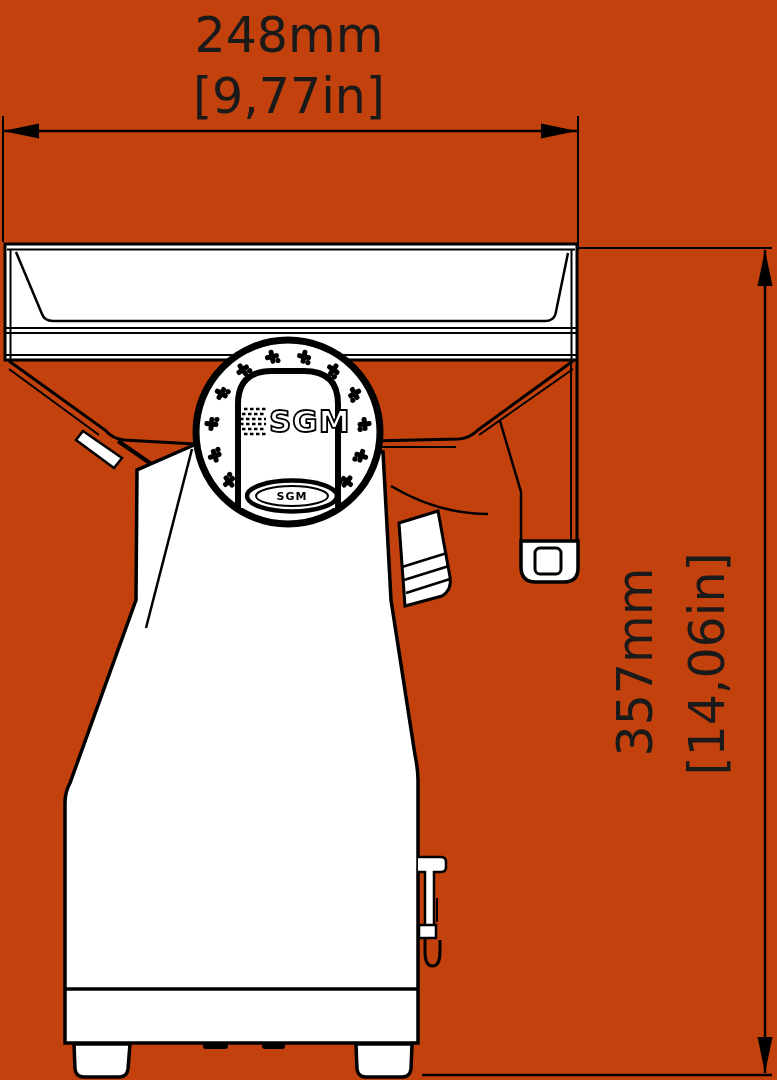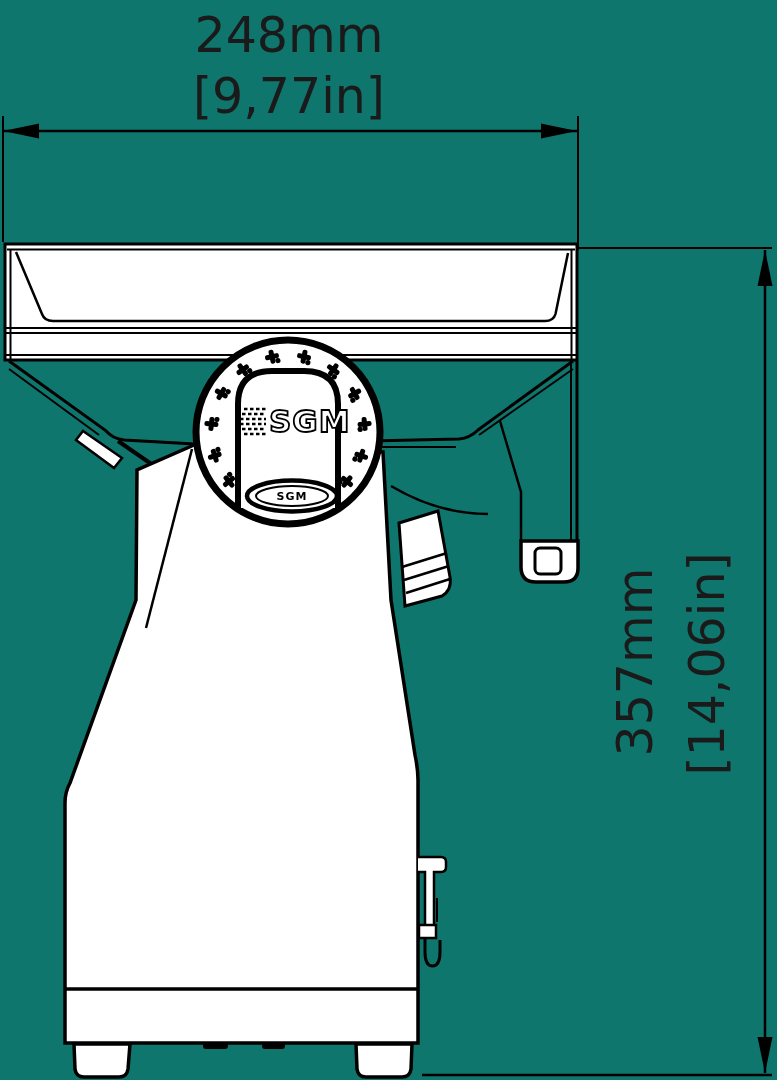--- a/index.html
+++ b/index.html
@@ -1,16 +1,16 @@
 <!DOCTYPE html>
 <html><head>
 <meta charset="utf-8">
 <style>
   html,body{margin:0;padding:0;background:#ffffff;}
-  .canvas{position:relative;width:777px;height:1080px;background:#0f766e;overflow:hidden;}
+  .canvas{position:relative;width:777px;height:1080px;background:#c2410c;overflow:hidden;}
   svg{display:block;}
   .dim-text{font-family:"DejaVu Sans",sans-serif;fill:#1a1a1a;font-size:49px;letter-spacing:0px;}
   .logo-text{font-family:"DejaVu Sans",sans-serif;font-weight:bold;}
 </style>
 </head>
 <body>
 
 <div class="canvas">
 <svg width="777" height="1080" viewBox="0 0 777 1080">
   <defs>

